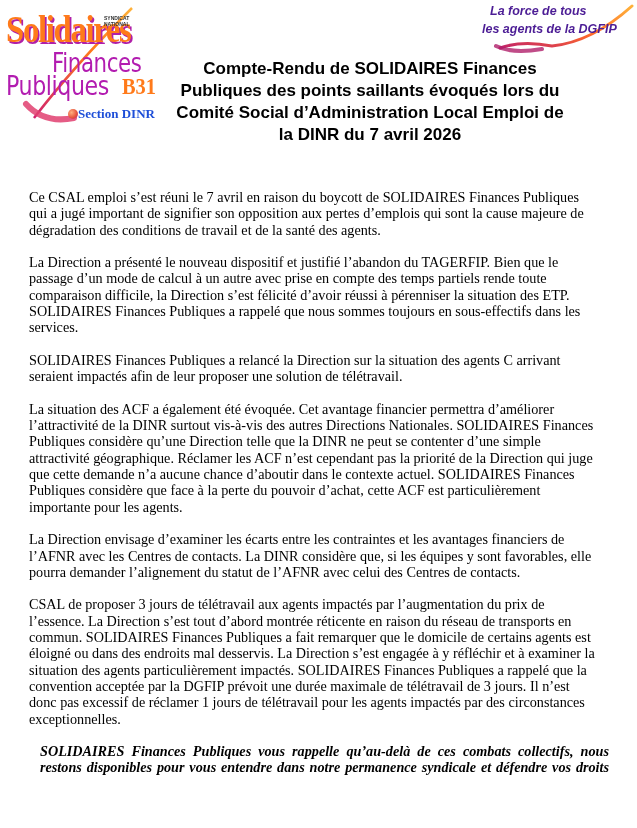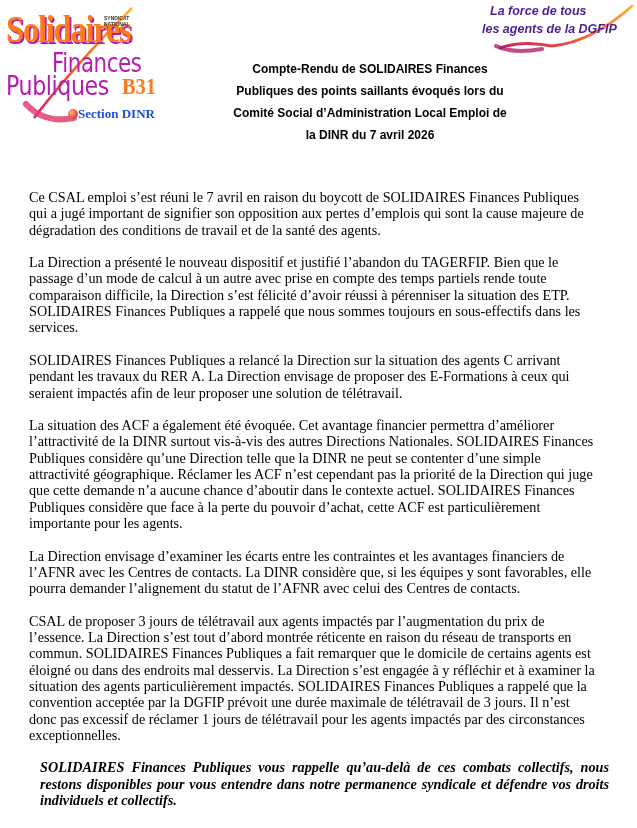--- a/index.html
+++ b/index.html
@@ -132,21 +132,21 @@
     top: 0;
   }
   .title {
     position: absolute;
     left: 150px;
     top: 58px;
     width: 440px;
     text-align: center;
     font-family: "Liberation Sans", sans-serif;
     font-weight: bold;
-    font-size: 12px;
+    font-size: 17px;
     line-height: 22px;
     margin: 0;
   }
   .title span { display: block; white-space: nowrap; }
   .content {
     position: absolute;
     left: 29px;
     top: 189px;
     width: 580px;
     font-size: 14.2px;
@@ -225,21 +225,20 @@
   </p>
   <p class="para">
     <span class="line">La Direction a présenté le nouveau dispositif et justifié l’abandon du TAGERFIP. Bien que le</span>
     <span class="line">passage d’un mode de calcul à un autre avec prise en compte des temps partiels rende toute</span>
     <span class="line">comparaison difficile, la Direction s’est félicité d’avoir réussi à pérenniser la situation des ETP.</span>
     <span class="line">SOLIDAIRES Finances Publiques a rappelé que nous sommes toujours en sous-effectifs dans les</span>
     <span class="line">services.</span>
   </p>
   <p class="para">
     <span class="line">SOLIDAIRES Finances Publiques a relancé la Direction sur la situation des agents C arrivant</span>
-    <span class="line">pendant les travaux du RER A. La Direction envisage de proposer des E-Formations à ceux qui</span>
     <span class="line">seraient impactés afin de leur proposer une solution de télétravail.</span>
   </p>
   <p class="para">
     <span class="line">La situation des ACF a également été évoquée. Cet avantage financier permettra d’améliorer</span>
     <span class="line">l’attractivité de la DINR surtout vis-à-vis des autres Directions Nationales. SOLIDAIRES Finances</span>
     <span class="line">Publiques considère qu’une Direction telle que la DINR ne peut se contenter d’une simple</span>
     <span class="line">attractivité géographique. Réclamer les ACF n’est cependant pas la priorité de la Direction qui juge</span>
     <span class="line">que cette demande n’a aucune chance d’aboutir dans le contexte actuel. SOLIDAIRES Finances</span>
     <span class="line">Publiques considère que face à la perte du pouvoir d’achat, cette ACF est particulièrement</span>
     <span class="line">importante pour les agents.</span>
@@ -255,15 +254,14 @@
     <span class="line">commun. SOLIDAIRES Finances Publiques a fait remarquer que le domicile de certains agents est</span>
     <span class="line">éloigné ou dans des endroits mal desservis. La Direction s’est engagée à y réfléchir et à examiner la</span>
     <span class="line">situation des agents particulièrement impactés. SOLIDAIRES Finances Publiques a rappelé que la</span>
     <span class="line">convention acceptée par la DGFIP prévoit une durée maximale de télétravail de 3 jours. Il n’est</span>
     <span class="line">donc pas excessif de réclamer 1 jours de télétravail pour les agents impactés par des circonstances</span>
     <span class="line">exceptionnelles.</span>
   </p>
   <p class="para closing">
     <span class="line just">SOLIDAIRES Finances Publiques vous rappelle qu’au-delà de ces combats collectifs, nous</span>
     <span class="line just">restons disponibles pour vous entendre dans notre permanence syndicale et défendre vos droits</span>
-    <span class="line">individuels et collectifs.</span>
   </p>
 </div>
 
 </body></html>

